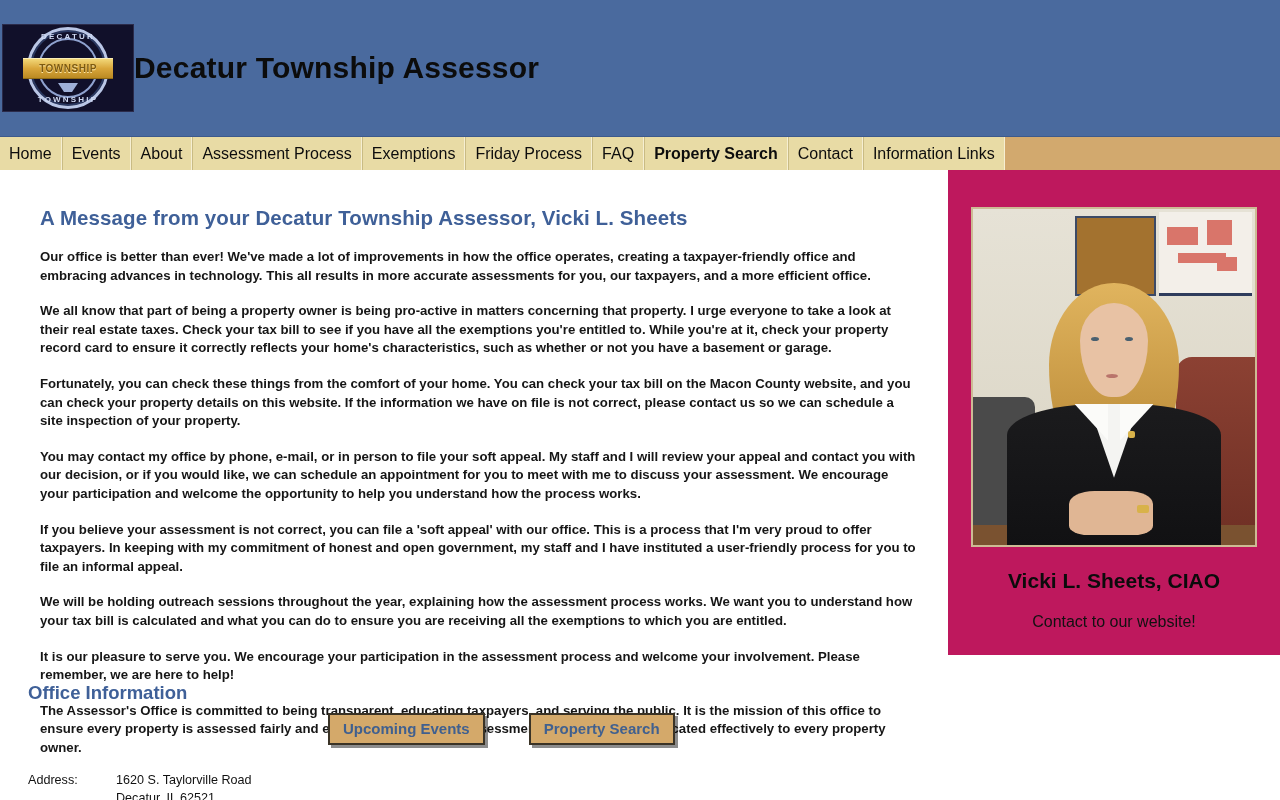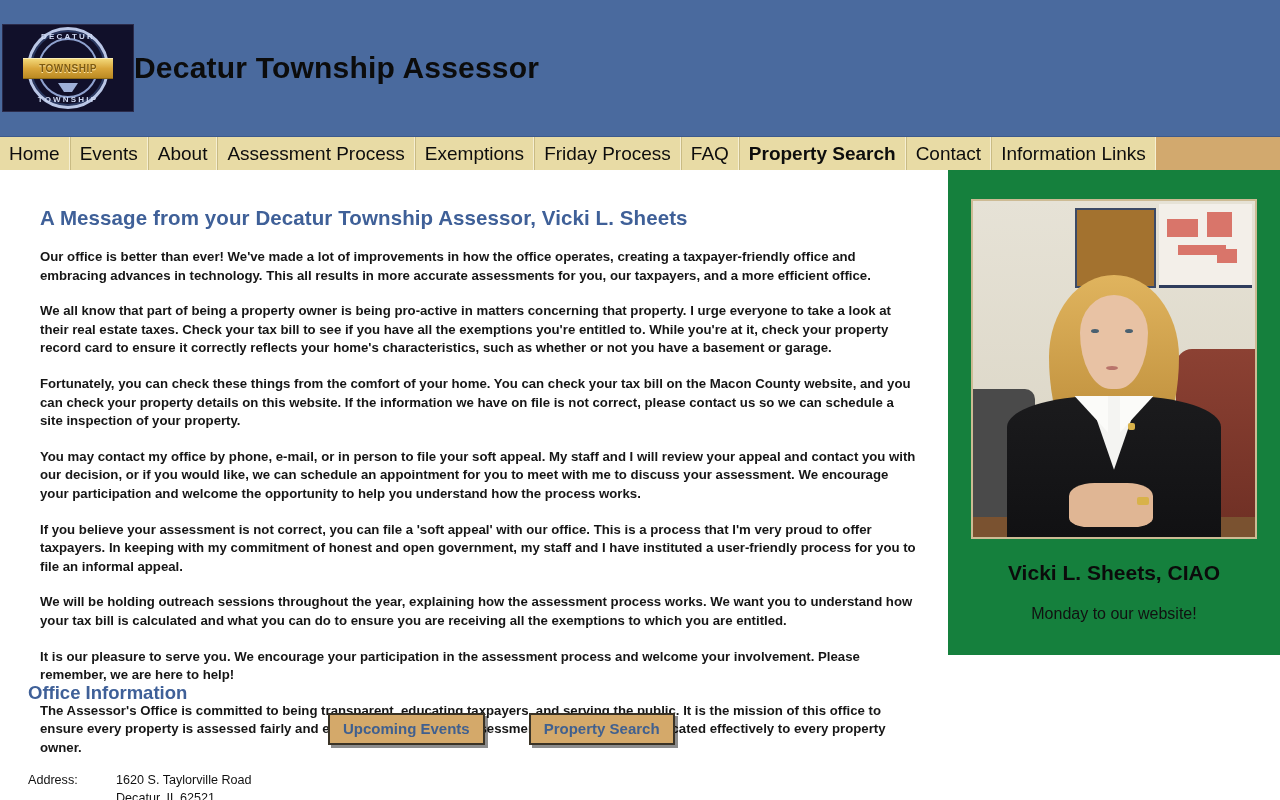--- a/index.html
+++ b/index.html
@@ -100,21 +100,21 @@
   .nav {
     height: 34px;
     background: #d2a96e;
     display: flex;
     align-items: stretch;
     border-top: 1px solid #3d5a8c;
   }
   .nav-item {
     background: #e8dba5;
     color: #0d0d0d;
-    font-size: 19px;
+    font-size: 16px;
     display: flex;
     align-items: center;
     padding: 6px 9px;
     border-right: 1px solid #f6efd2;
     border-left: 1px solid #c9bb84;
     white-space: nowrap;
     cursor: pointer;
   }
   .nav-item:first-child { border-left: none; }
   .nav-item.active { font-weight: bold; }
@@ -127,23 +127,23 @@
   }
   .main {
     width: 948px;
     flex: 0 0 948px;
     padding: 0 28px 0 40px;
     background: #ffffff;
   }
   .side {
     width: 332px;
     flex: 0 0 332px;
-    background: #15803d;
+    background: #be185d;
     height: 485px;
-    padding-top: 29px;
+    padding-top: 37px;
     text-align: center;
   }
 
   h1.page-title {
     font-size: 20.5px;
     font-weight: bold;
     color: #3f6098;
     margin: 36px 0 18px 0;
     letter-spacing: 0.1px;
   }
@@ -332,21 +332,21 @@
       <div class="ph-mouth"></div>
       <div class="ph-body"></div>
       <div class="ph-shirt"></div>
       <div class="ph-collarL"></div>
       <div class="ph-collarR"></div>
       <div class="ph-pin"></div>
       <div class="ph-hands"></div>
       <div class="ph-watch"></div>
     </div>
     <div class="side-name">Vicki L. Sheets, CIAO</div>
-    <div class="side-sub">Monday to our website!</div>
+    <div class="side-sub">Contact to our website!</div>
   </div>
 </div>
 
 <div class="bottom">
   <div class="bottom-row">
     <h2 class="office-title">Office Information</h2>
     <div class="btns" id="btns">
         <div class="btn">Upcoming Events</div>
         <div class="btn">Property Search</div>
       </div>

